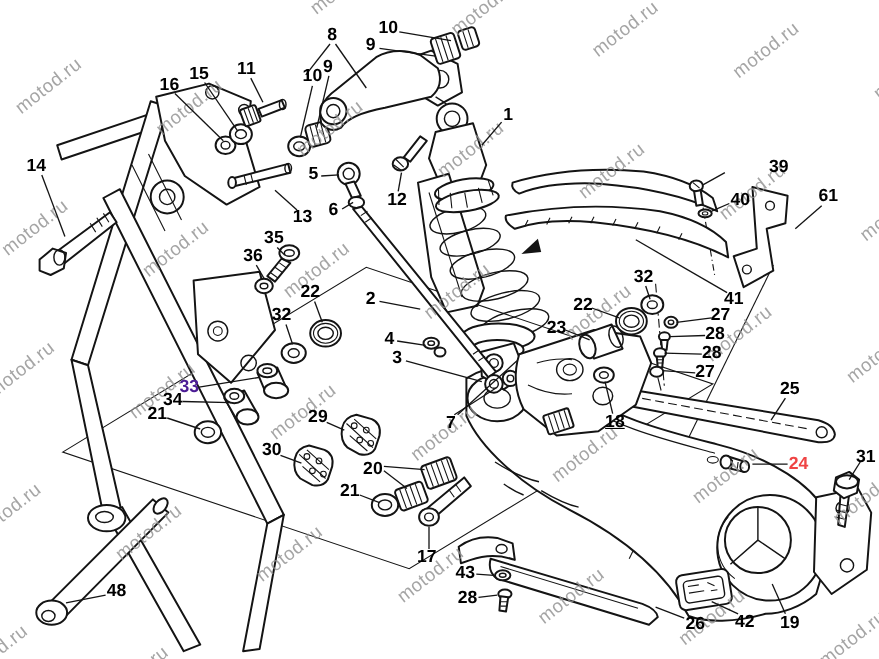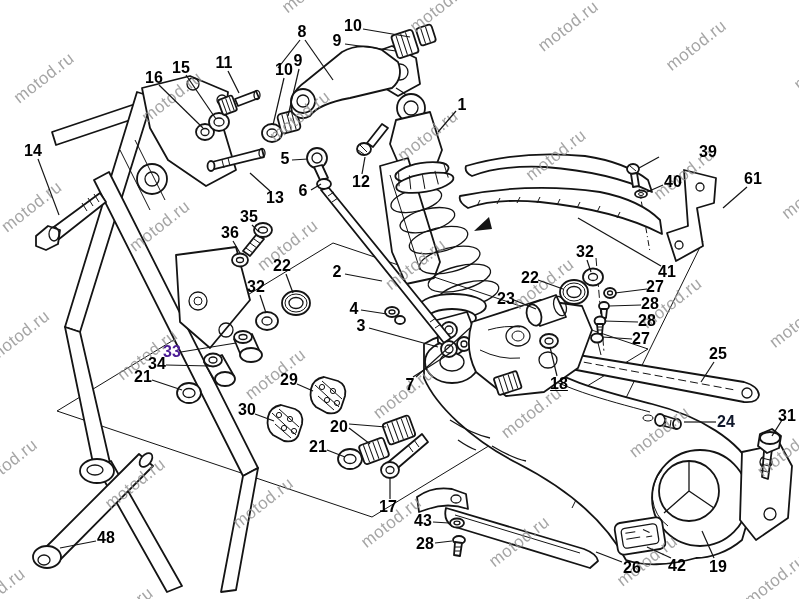--- a/index.html
+++ b/index.html
@@ -497,21 +497,21 @@
       <div class="callout" style="left: 361px; top: 326px; color: rgb(0, 0, 0);">3</div>
       <div class="callout" style="left: 172px; top: 352px; color: #4c1d95;">33</div>
       <div class="callout" style="left: 157px; top: 364px; color: rgb(0, 0, 0);">34</div>
       <div class="callout" style="left: 143px; top: 377px; color: rgb(0, 0, 0);">21</div>
       <div class="callout" style="left: 289px; top: 380px; color: rgb(0, 0, 0);">29</div>
       <div class="callout" style="left: 247px; top: 410px; color: rgb(0, 0, 0); text-align: right;">30</div>
       <div class="callout" style="left: 339px; top: 427px; color: rgb(0, 0, 0);">20</div>
       <div class="callout" style="left: 318px; top: 447px; color: rgb(0, 0, 0);">21</div>
       <div class="callout" style="left: 410px; top: 385px; color: rgb(0, 0, 0);">7</div>
       <div class="callout" style="left: 559px; top: 384px; color: rgb(0, 0, 0); text-decoration: underline;">18</div>
-      <div class="callout" style="left: 726px; top: 422px; color: #0f172a;">24</div>
+      <div class="callout" style="left: 726px; top: 422px; color: #ef4444;">24</div>
       <div class="callout" style="left: 787px; top: 416px; color: rgb(0, 0, 0);">31</div>
       <div class="callout" style="left: 388px; top: 507px; color: rgb(0, 0, 0);">17</div>
       <div class="callout" style="left: 106px; top: 538px; color: rgb(0, 0, 0);">48</div>
       <div class="callout" style="left: 423px; top: 521px; color: rgb(0, 0, 0);">43</div>
       <div class="callout" style="left: 425px; top: 544px; color: rgb(0, 0, 0);">28</div>
       <div class="callout" style="left: 632px; top: 568px; color: rgb(0, 0, 0);">26</div>
       <div class="callout" style="left: 677px; top: 566px; color: rgb(0, 0, 0);">42</div>
       <div class="callout" style="left: 718px; top: 567px; color: rgb(0, 0, 0);">19</div>
     </div>
 

